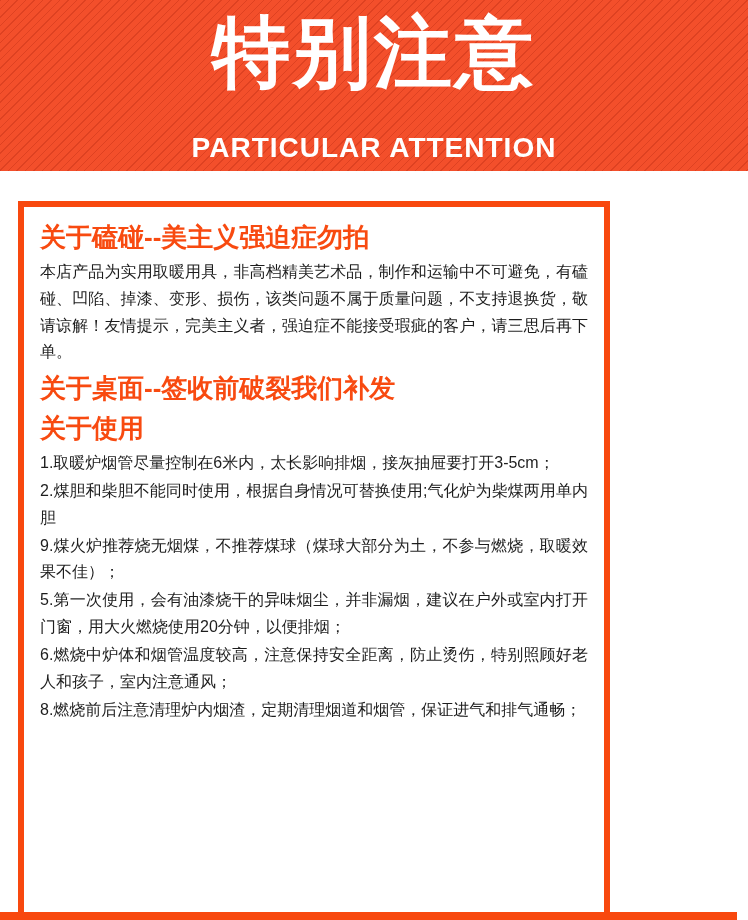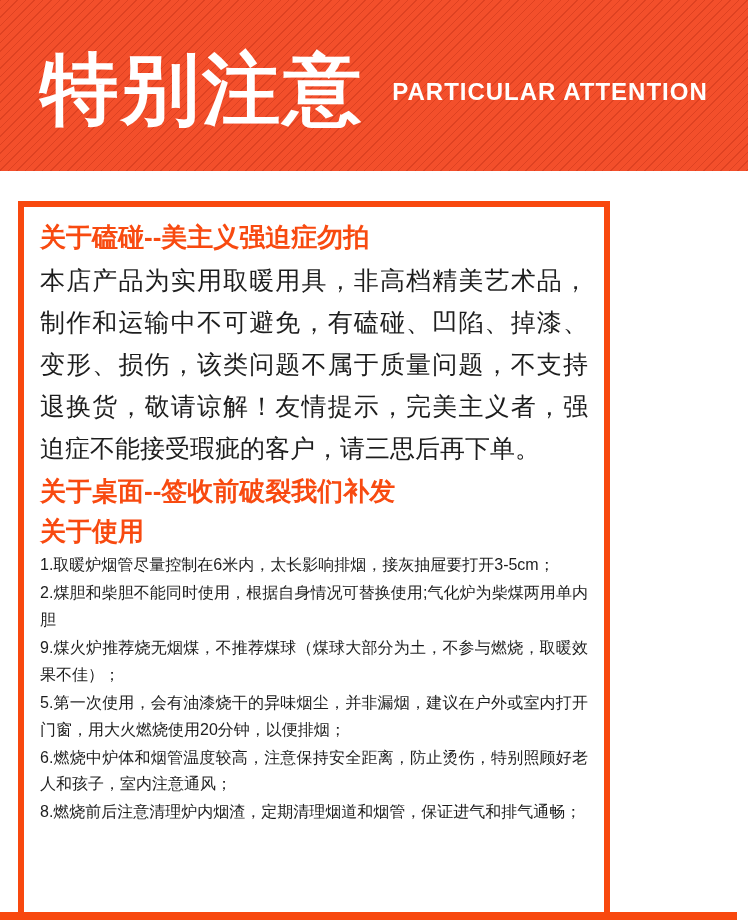--- a/index.html
+++ b/index.html
@@ -14,53 +14,53 @@
   body{
     width:748px;height:920px;
     background:#ffffff;
     position:relative;
     overflow:hidden;
     font-family:"Liberation Sans","DejaVu Sans",sans-serif;
   }
   .banner{
     position:absolute;left:0;top:0;width:748px;height:171px;
     background:var(--banner-bg);
-    display:flex;flex-direction:row;align-items:center;justify-content:center;gap:28px;
+    display:flex;flex-direction:column;align-items:center;justify-content:center;gap:28px;
   }
   .banner::before{
     content:"";position:absolute;inset:0;
     background:repeating-linear-gradient(135deg,var(--banner-stripe) 0 1px,transparent 1px 6px);
     opacity:.5;
   }
   .banner-title{
     position:relative;z-index:1;
     color:#ffffff;font-size:78px;font-weight:900;
     letter-spacing:3px;line-height:1;margin-top:6px;
   }
   .banner-subtitle{
     position:relative;z-index:1;
-    color:#ffffff;font-size:24px;font-weight:600;
+    color:#ffffff;font-size:28px;font-weight:600;
     letter-spacing:1px;margin-top:13px;
   }
   .notice-box{
     position:absolute;left:18px;top:189px;width:592px;height:729px;
     background:#ffffff;
     border:6px solid var(--accent);
     padding:8px 16px 0 16px;
     margin-top:12px;
   }
   .section-heading{
     color:var(--heading);
     font-size:26px;font-weight:700;
     line-height:1.3;
     margin:6px 0 4px 0;
   }
   .section-body{
     color:var(--body-text);
-    font-size:25px;line-height:1.68;
+    font-size:16px;line-height:1.68;
     text-align:justify;
     margin:0 0 3px 0;
   }
   .usage-item{
     color:var(--body-text);
     font-size:16px;line-height:1.68;
     text-align:justify;
     margin:0 0 1px 0;
   }
   .bottom-strip{

